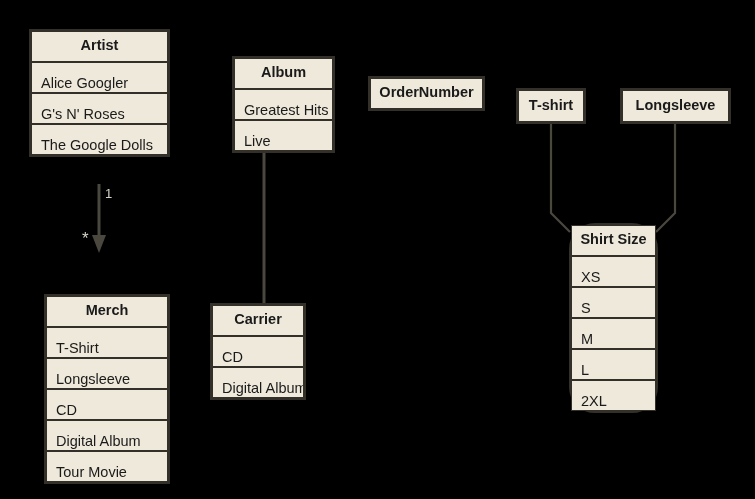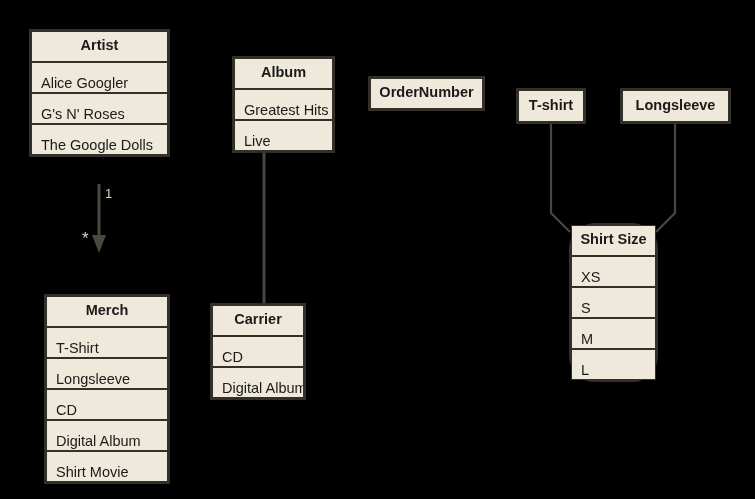--- a/index.html
+++ b/index.html
@@ -108,21 +108,21 @@
     <div class="cell row">G's N' Roses</div>
     <div class="cell row">The Google Dolls</div>
   </div>
 
   <div class="entity" style="left:44px; top:254px; width:126px;margin-top:40px;">
     <div class="cell header">Merch</div>
     <div class="cell row">T-Shirt</div>
     <div class="cell row">Longsleeve</div>
     <div class="cell row">CD</div>
     <div class="cell row">Digital Album</div>
-    <div class="cell row">Shirt Movie</div>
+    <div class="cell row">Tour Movie</div>
   </div>
 
   <div class="entity" style="left:216px; top:56px; width:103px;margin-left:16px;">
     <div class="cell header">Album</div>
     <div class="cell row">Greatest Hits</div>
     <div class="cell row">Live</div>
   </div>
 
   <div class="entity" style="left:210px; top:303px; width:96px;">
     <div class="cell header">Carrier</div>
@@ -141,15 +141,16 @@
   <div class="entity" style="left:620px; top:88px; width:111px;">
     <div class="cell header solo">Longsleeve</div>
   </div>
 
   <div class="entity" style="left:569px; top:223px; width:89px;border-radius:26px;">
     <div class="cell header">Shirt Size</div>
     <div class="cell row">XS</div>
     <div class="cell row">S</div>
     <div class="cell row">M</div>
     <div class="cell row">L</div>
+    <div class="cell row">2XL</div>
   </div>
 
 </div>
 
 </body></html>

